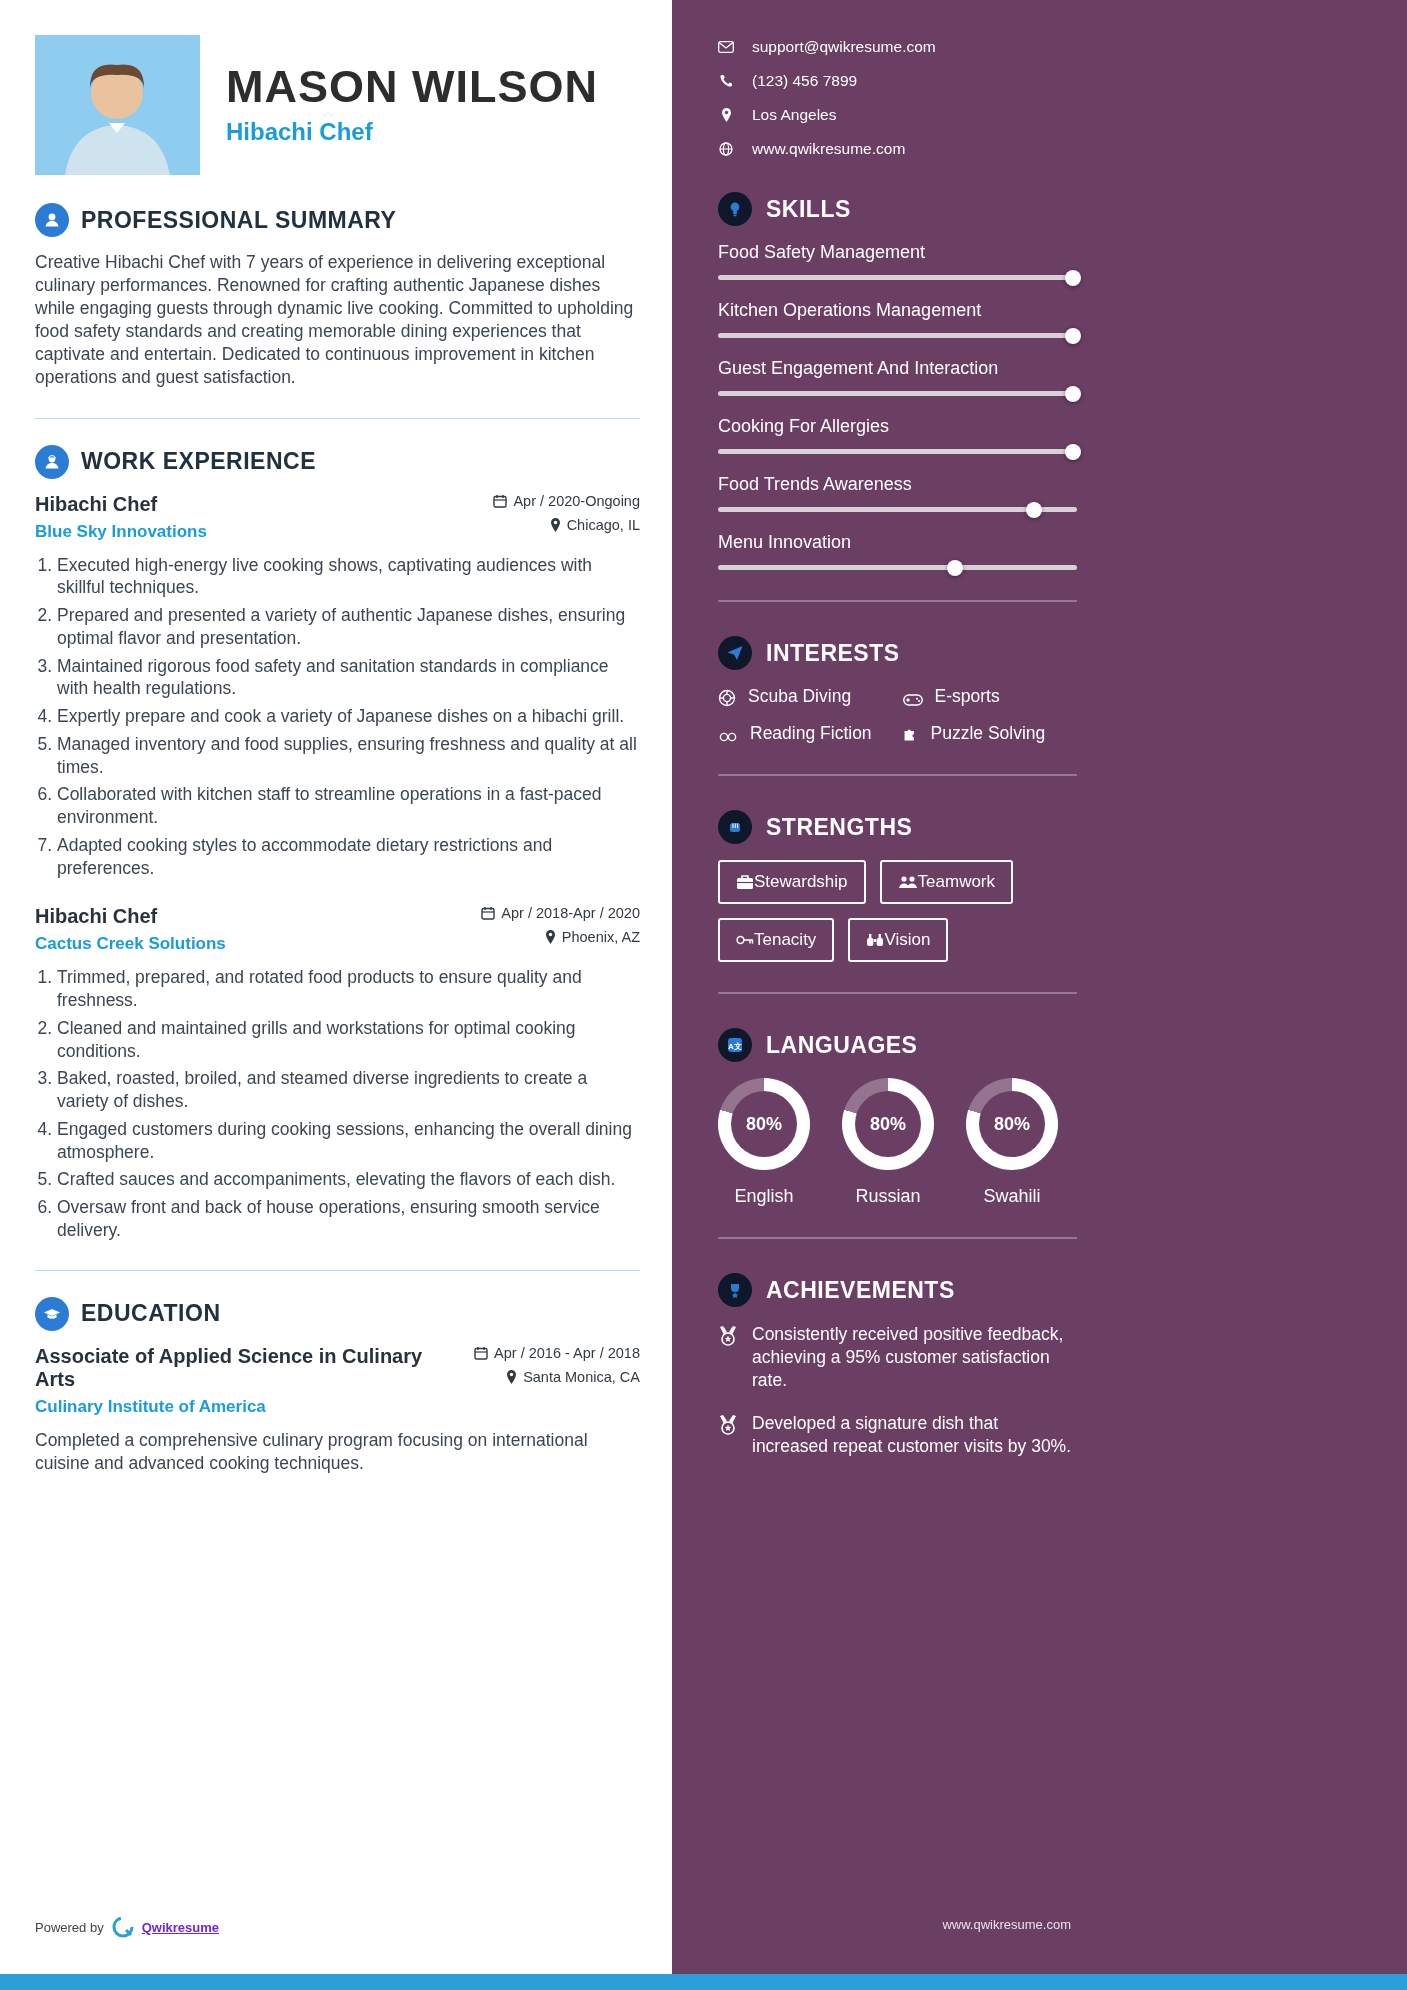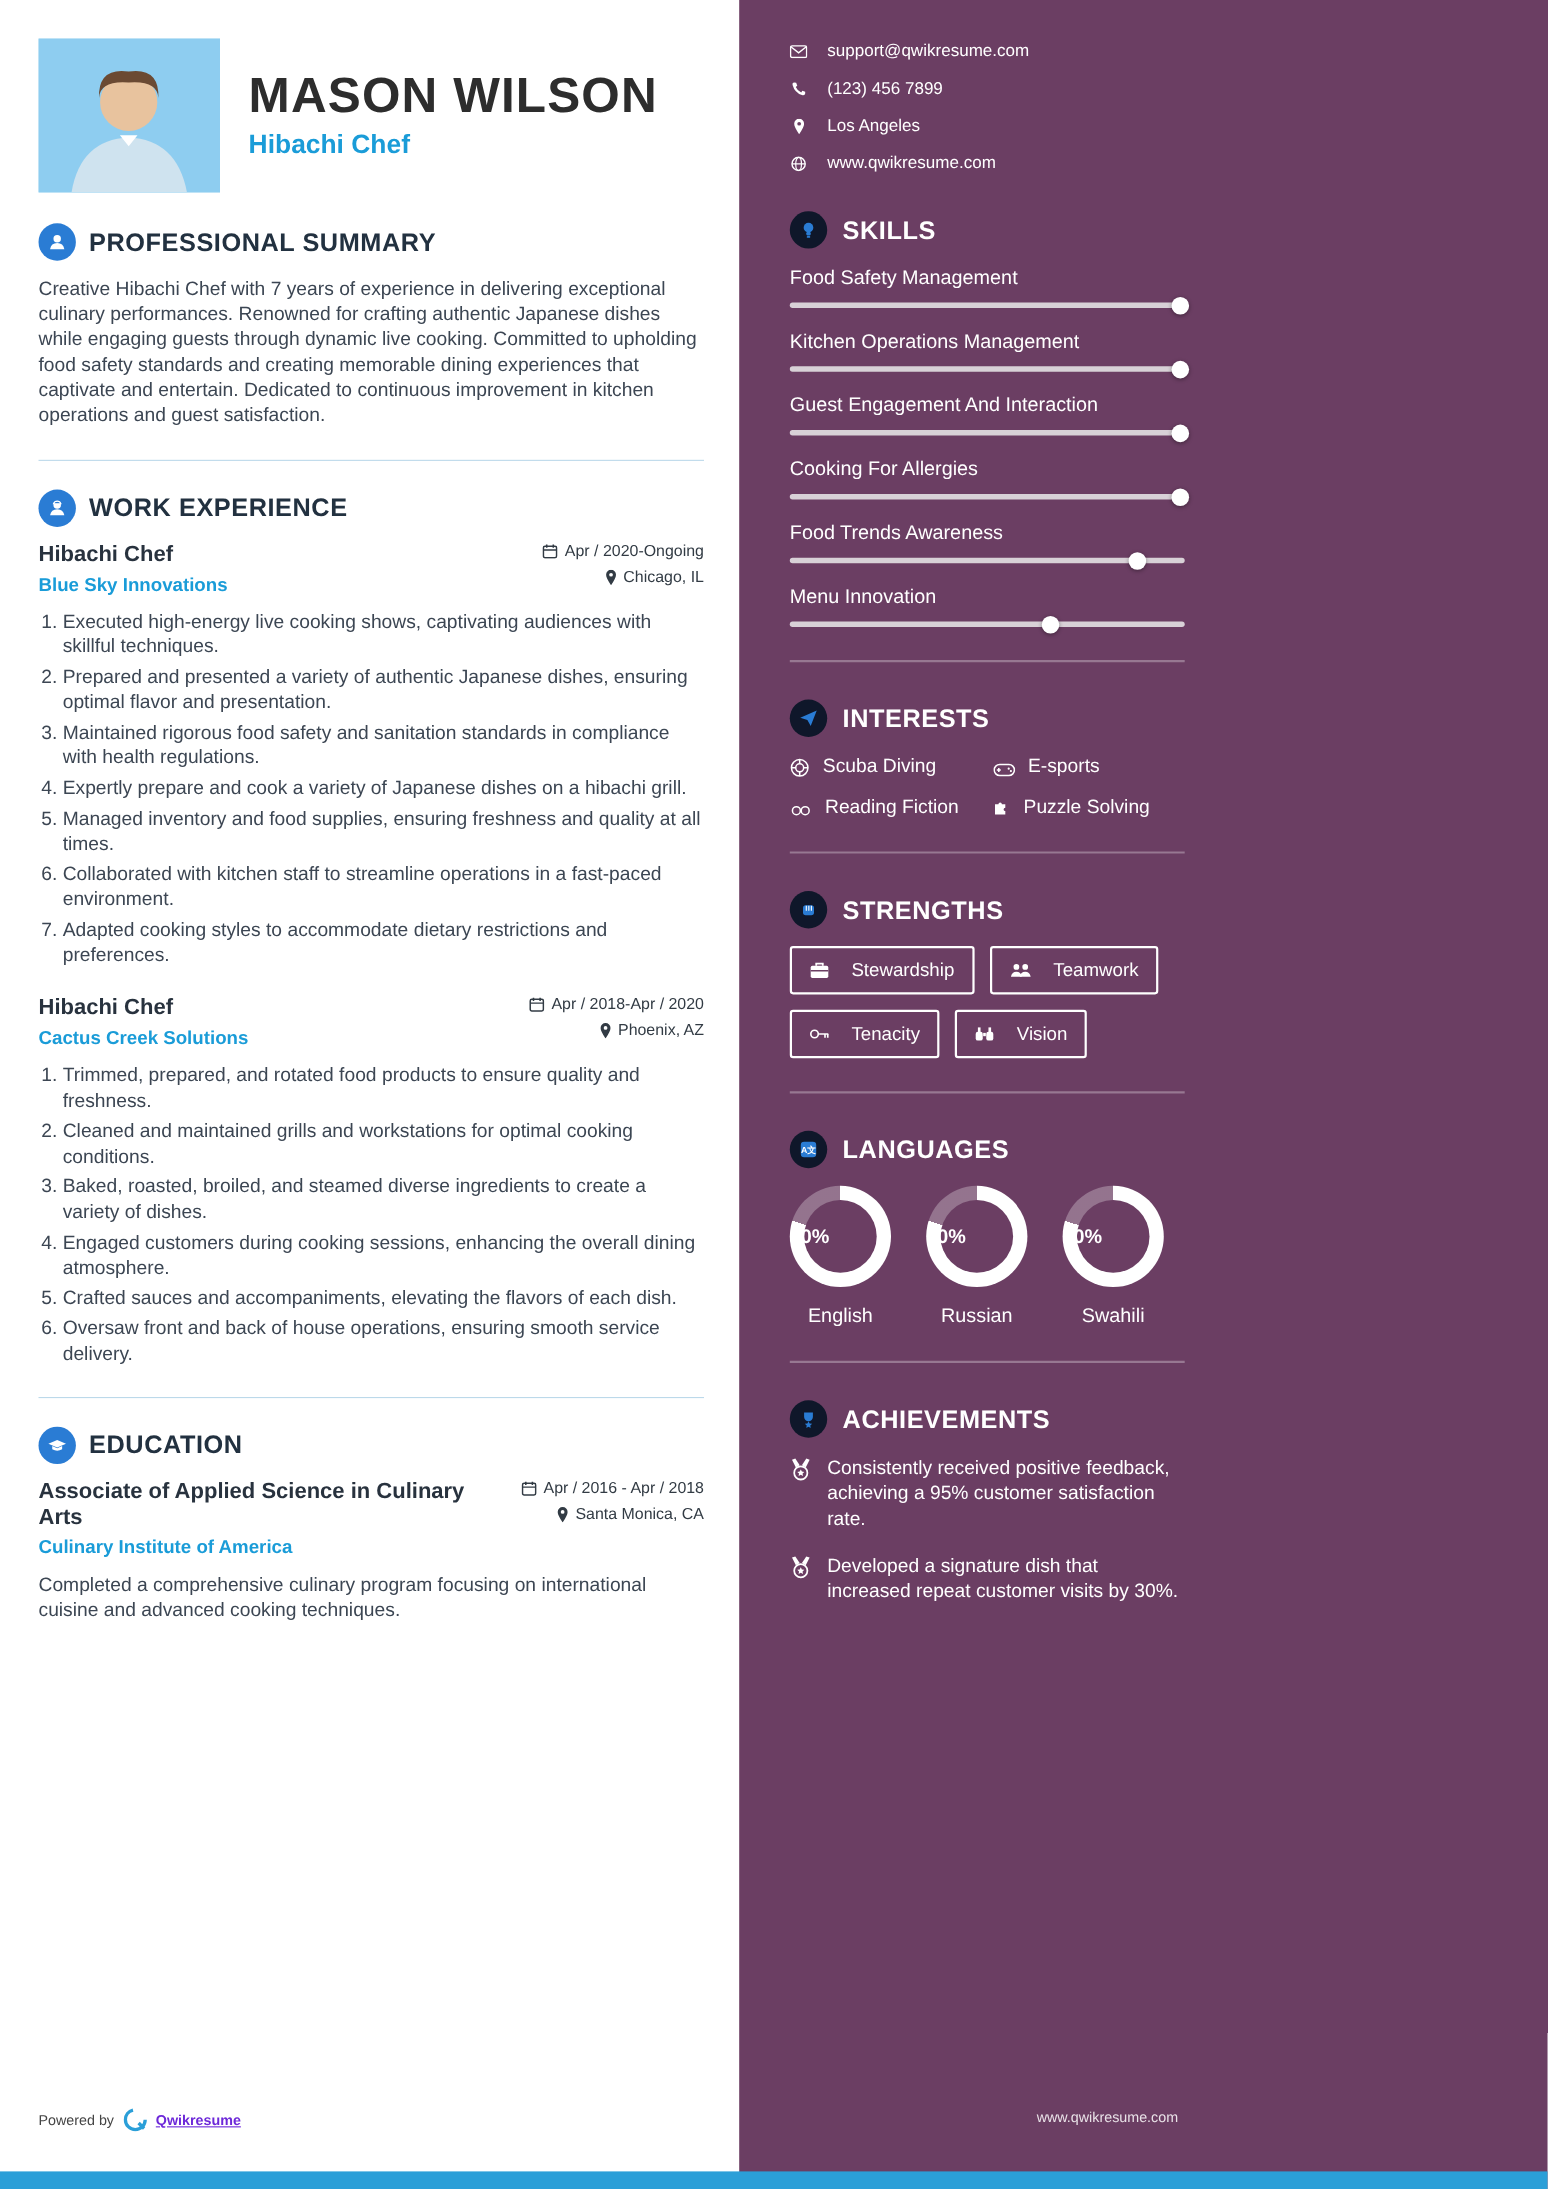--- a/index.html
+++ b/index.html
@@ -47,25 +47,25 @@
   .skill-label { font-size:18px; margin-bottom:12px; }
   .track { position:relative; height:5px; background:rgba(235,235,235,.85); border-radius:3px; }
   .knob { position:absolute; top:50%; transform:translateY(-50%); width:16px; height:16px; border-radius:50%; background:#fff; box-shadow:0 1px 4px rgba(0,0,0,.4); }
 
   .side-divider { border:none; border-top:2px solid rgba(255,255,255,.3); margin:30px 0 0; }
 
   .int-grid { display:grid; grid-template-columns:1fr 1fr; gap:16px 10px; }
   .int-item { display:flex; align-items:flex-end; gap:12px; font-size:17.5px; }
 
   .str-wrap { display:flex; flex-wrap:wrap; gap:14px; }
-  .str-box { display:flex; align-items:center; gap:20px; border:2px solid #fff; border-radius:3px; padding:10px 16px; font-size:17px; }
+  .str-box { display:flex; align-items:center; gap:0; border:2px solid #fff; border-radius:3px; padding:10px 16px; font-size:17px; }
 
   .lang-row { display:flex; gap:32px; margin-top:10px; }
   .lang { display:flex; flex-direction:column; align-items:center; gap:16px; }
-  .donut { position:relative; width:92px; height:92px; border-radius:50%; display:flex; align-items:center; justify-content:flex-start; }
+  .donut { position:relative; width:92px; height:92px; border-radius:50%; display:flex; align-items:center; justify-content:center; }
   .donut::after { content:""; position:absolute; inset:13px; background:#6b3e63; border-radius:50%; }
   .donut-label { position:relative; z-index:2; font-size:18px; font-weight:800; color:#fff; }
   .lang-name { font-size:18px; }
 
   .ach-item { display:flex; align-items:flex-start; gap:14px; margin-bottom:20px; font-size:17.5px; line-height:1.32; }
   .ach-ico { flex:0 0 auto; margin-top:2px; }
 
   .site-foot { position:absolute; right:336px; bottom:58px; font-size:13px; color:rgba(255,255,255,.85); }
 
   .bottom-bar { position:absolute; left:0; right:0; bottom:0; height:16px; background:#2b9fd8; z-index:5; }

